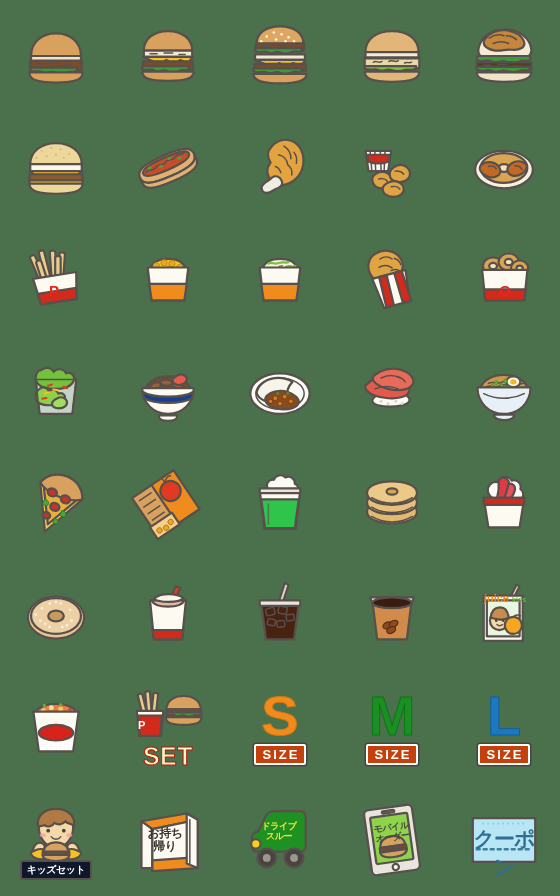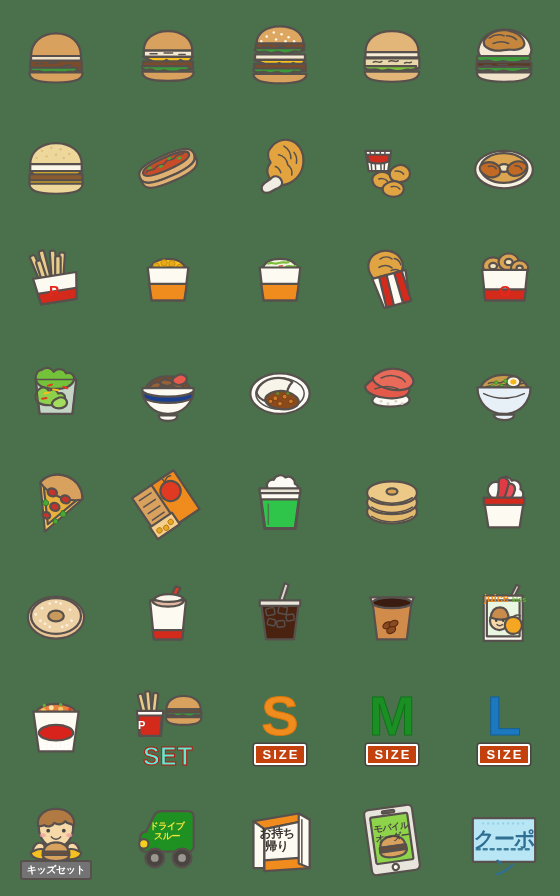--- a/index.html
+++ b/index.html
@@ -32,21 +32,21 @@
   }
   .ol{stroke:#57504c;stroke-width:2.2;stroke-linejoin:round;stroke-linecap:round;}
   .olt{stroke:#57504c;stroke-width:1.5;stroke-linejoin:round;stroke-linecap:round;fill:none;}
   
   .lbl{
     position:absolute;left:0;right:0;text-align:center;
     line-height:1;pointer-events:none;white-space:nowrap;
   }
   .setword{
     bottom:-2px;
-    font-size:25px;font-weight:bold;color:#5eead4;
+    font-size:25px;font-weight:bold;color:#fef9c3;
     -webkit-text-stroke:1px #b8150c;
     letter-spacing:.5px;
   }
   .bigsize{
     font-size:56px;font-weight:bold;line-height:.9;
     letter-spacing:0;
   }
   .sizebadge{
     display:inline-block;
     background:#c2410c;color:#ffffff;
@@ -55,21 +55,21 @@
     border:2px solid #ffffff;
     box-shadow:0 0 0 1.5px #4a4440;
   }
   .sizewrap{position:absolute;left:0;right:0;text-align:center;bottom:2px;}
   .soupword{
     font-size:11px;font-weight:bold;color:#ffffff;letter-spacing:.5px;
   }
   .jp{font-family:"DejaVu Sans","Liberation Sans",sans-serif;font-weight:bold;}
   .kidsbanner{
     position:absolute;bottom:-1px;left:3px;right:3px;
-    background:#737373;border:2px solid #57504c;border-radius:3px;
+    background:#0f172a;border:2px solid #57504c;border-radius:3px;
     color:#ffffff;font-size:10px;font-weight:bold;text-align:center;
     padding:1px 0;letter-spacing:-.5px;
   }
   .bagtext{
     position:absolute;top:26px;left:16px;right:22px;
     color:#3a3430;font-size:12px;font-weight:bold;text-align:center;
     line-height:1.05;letter-spacing:-.5px;
   }
   .cartext{
     position:absolute;top:20px;left:12px;right:14px;
@@ -756,49 +756,49 @@
       </svg>
       <div class="kidsbanner jp">キッズセット</div>
       </g>
     </div>
   </div>
 
   <div class="cell">
     <div class="art">
       <g style="position:relative;display:block;width:78px;height:78px;">
       <svg viewBox="0 0 100 100">
+        <path class="ol" fill="#f08c1e" d="M16 26l58-10 14 8-58 12z"></path>
+        <path class="ol" fill="#fdfaf2" d="M16 26l14 10v50H16z"></path>
+        <path class="ol" fill="#fdfaf2" d="M30 36l58-12v58l-58 4z"></path>
+        <path class="ol" fill="#f08c1e" d="M30 76l58-4v14l-58 4z"></path>
+        <path class="ol" fill="#fdfaf2" d="M74 16l14 8v62l-14-6z"></path>
+        <path class="olt" stroke="#d8d2c4" d="M78 24v56"></path>
+      </svg>
+      <div class="bagtext jp">
+        <span>お持ち</span><br>
+        <span>帰り</span>
+      </div>
+      </g>
+    </div>
+  </div>
+
+  <div class="cell">
+    <div class="art">
+      <g style="position:relative;display:block;width:78px;height:78px;">
+      <svg viewBox="0 0 100 100">
         <path class="ol" fill="#1f9022" d="M14 48c0-5 3-8 8-9l10-20c2-4 6-6 11-6h32c5 0 8 3 8 8v37c0 4-3 7-7 7H21c-4 0-7-3-7-7z"></path>
         <circle class="ol" cx="33" cy="73" r="12" fill="#4a4440"></circle>
         <circle cx="33" cy="73" r="5" fill="#9a9690" stroke="none"></circle>
         <circle class="ol" cx="68" cy="73" r="12" fill="#4a4440"></circle>
         <circle cx="68" cy="73" r="5" fill="#9a9690" stroke="none"></circle>
         <circle class="ol" cx="19" cy="55" r="6" fill="#f5d020"></circle>
       </svg>
       <div class="cartext jp">
         <span>ドライブ</span><br>
         <span>スルー</span>
-      </div>
-      </g>
-    </div>
-  </div>
-
-  <div class="cell">
-    <div class="art">
-      <g style="position:relative;display:block;width:78px;height:78px;">
-      <svg viewBox="0 0 100 100">
-        <path class="ol" fill="#f08c1e" d="M16 26l58-10 14 8-58 12z"></path>
-        <path class="ol" fill="#fdfaf2" d="M16 26l14 10v50H16z"></path>
-        <path class="ol" fill="#fdfaf2" d="M30 36l58-12v58l-58 4z"></path>
-        <path class="ol" fill="#f08c1e" d="M30 76l58-4v14l-58 4z"></path>
-        <path class="ol" fill="#fdfaf2" d="M74 16l14 8v62l-14-6z"></path>
-        <path class="olt" stroke="#d8d2c4" d="M78 24v56"></path>
-      </svg>
-      <div class="bagtext jp">
-        <span>お持ち</span><br>
-        <span>帰り</span>
       </div>
       </g>
     </div>
   </div>
 
   <div class="cell">
     <div class="art">
       <g style="position:relative;display:block;width:78px;height:78px;">
       <svg viewBox="0 0 100 100">
         <g transform="rotate(-8 50 50)">

